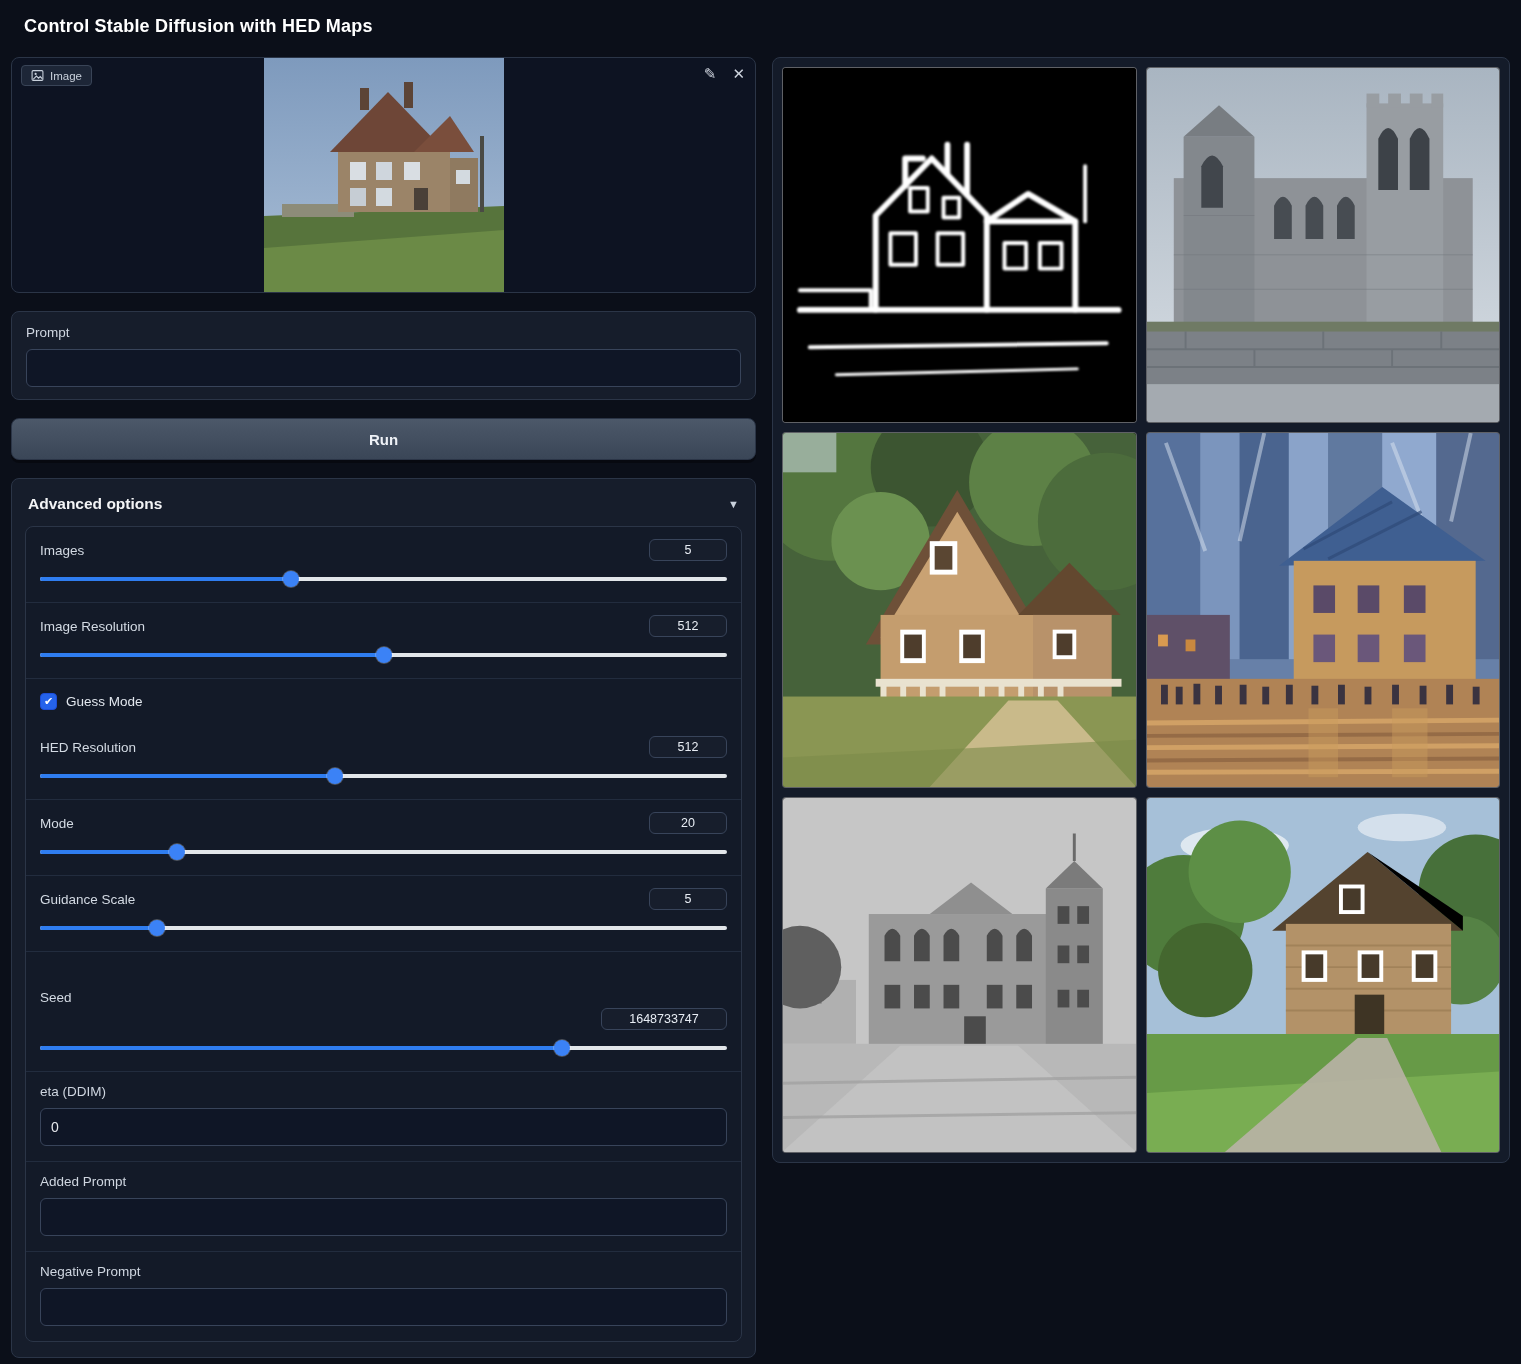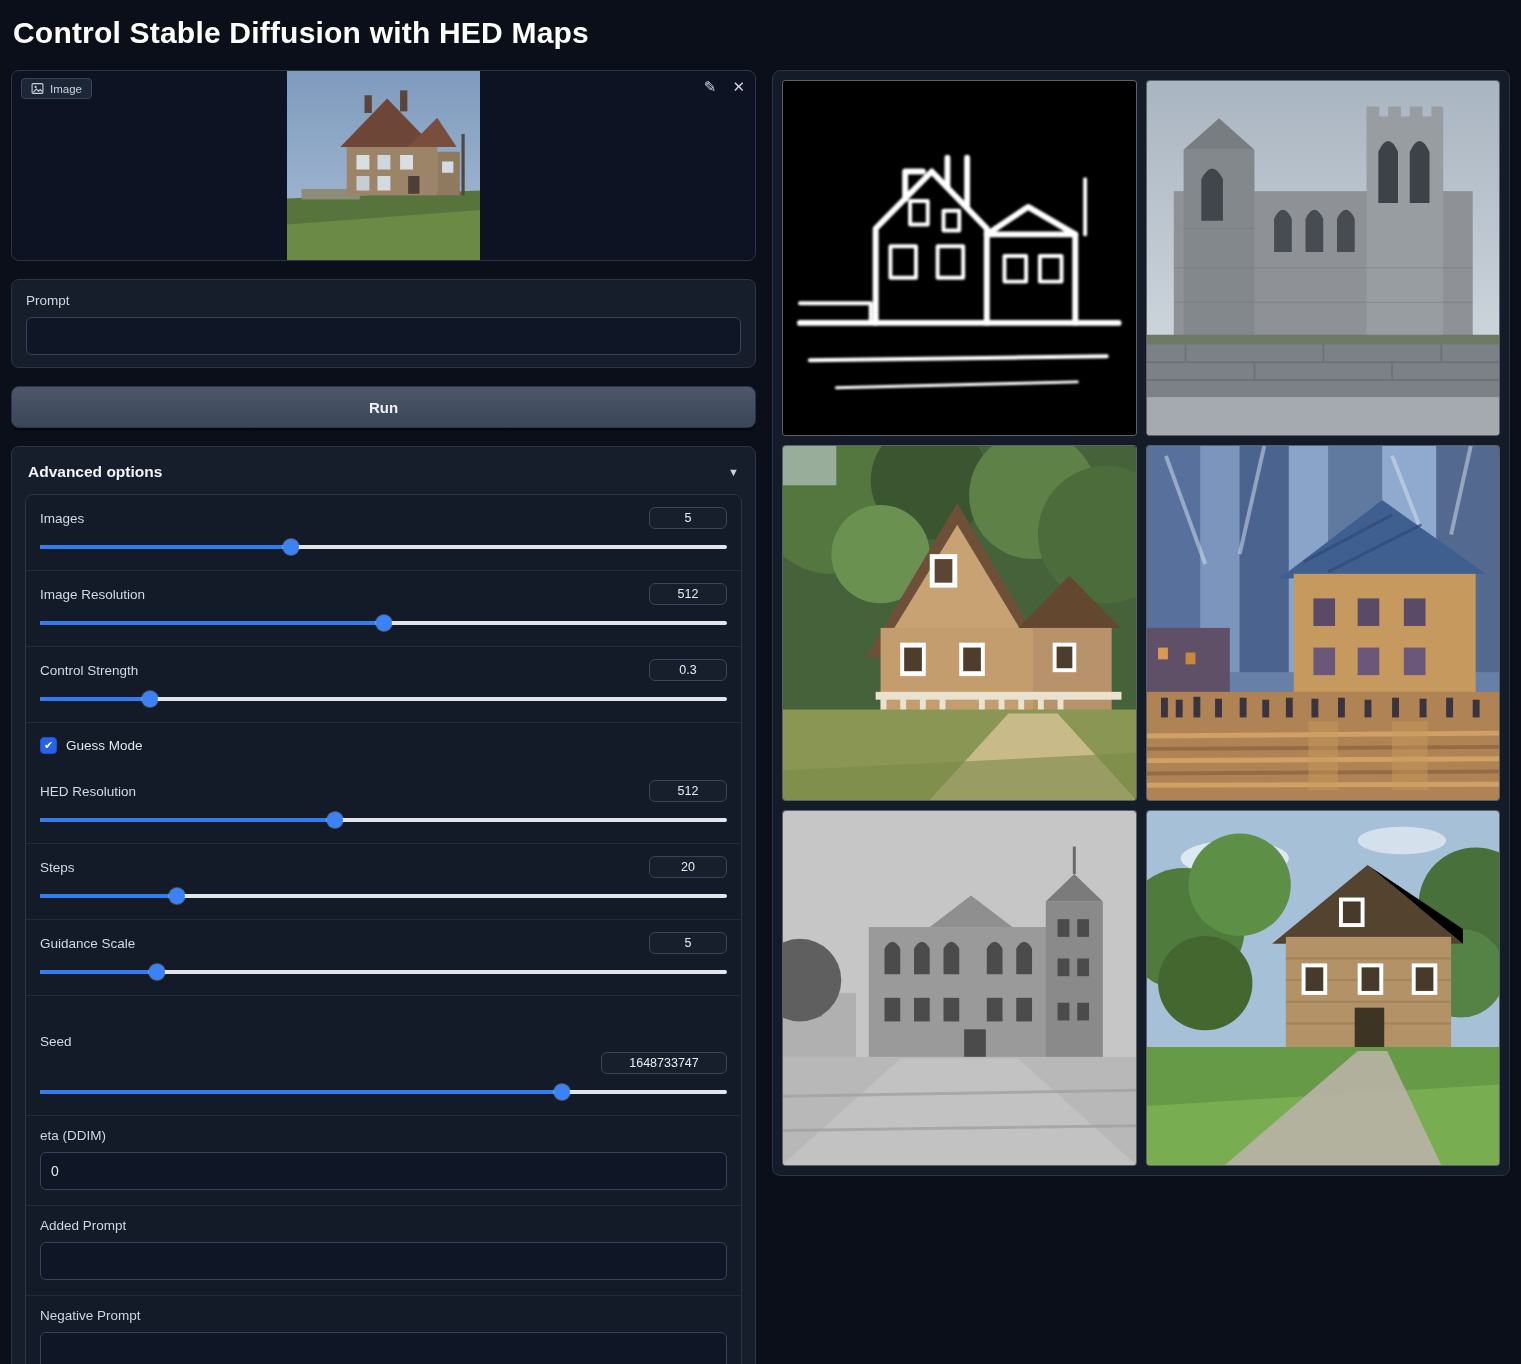--- a/index.html
+++ b/index.html
@@ -4,34 +4,34 @@
 <style>
   * { box-sizing: border-box; margin: 0; padding: 0; }
   html,body { background:#0b0f19; }
   body {
     font-family: "Liberation Sans", sans-serif;
     color:#e5e7eb;
     padding:12px 11px;
     width:1521px;
   }
   h1[data-name="page-title"]{
-    font-size:30px; font-weight:700; color:#ffffff; margin:4px 0 20px 2px;
+    font-size:18px; font-weight:700; color:#ffffff; margin:4px 0 20px 13px;
     letter-spacing:.2px;
   }
   .columns{ display:flex; gap:16px; align-items:flex-start; }
   .left-col{ width:745px; flex:none; display:flex; flex-direction:column; gap:18px; }
   .right-col{ flex:1; }
 
   .block{
     background:#161d2b; border:1px solid #2b3547; border-radius:8px;
   }
 
   
   .image-block{
-    position:relative; height:191px; background:#0d1322;
+    position:relative; height:236px; background:#0d1322;
     display:flex; align-items:center; justify-content:center; overflow:hidden;
   }
   .image-badge{
     position:absolute; top:7px; left:9px; z-index:2;
     display:flex; align-items:center; gap:6px;
     background:#1d2637; border:1px solid #394457; border-radius:4px;
     padding:3px 9px; font-size:11.5px; color:#c9d1dc;
   }
   .image-tools{ position:absolute; top:6px; right:8px; z-index:2; display:flex; gap:12px; }
   .tool-btn{
@@ -190,31 +190,20 @@
             <span class="ctl-label" data-name="image-resolution-label">Image Resolution</span>
             <span class="value-box" data-name="image-resolution-value">512</span>
           </div>
           <div class="slider" data-name="image-resolution-slider">
             <div class="track"></div>
             <div class="fill" style="width: 50%;"></div>
             <div class="thumb" data-name="slider-handle" style="left: 50%;"></div>
           </div>
         </div>
 
-        <div class="ctl-row" data-name="control-strength-control">
-          <div class="ctl-head">
-            <span class="ctl-label" data-name="control-strength-label">Control Strength</span>
-            <span class="value-box" data-name="control-strength-value">0.3</span>
-          </div>
-          <div class="slider" data-name="control-strength-slider">
-            <div class="track"></div>
-            <div class="fill" style="width: 16%;"></div>
-            <div class="thumb" data-name="slider-handle" style="left: 16%;"></div>
-          </div>
-        </div>
 
         <div class="checkbox-row" data-name="guess-mode-control">
           <span class="checkbox" data-name="guess-mode-checkbox">
             <span data-name="check-icon">✔</span>
           </span>
           <span class="checkbox-label" data-name="guess-mode-label">Guess Mode</span>
         </div>
 
         <div class="ctl-row" data-name="hed-resolution-control">
           <div class="ctl-head">
@@ -223,21 +212,21 @@
           </div>
           <div class="slider" data-name="hed-resolution-slider">
             <div class="track"></div>
             <div class="fill" style="width: 43%;"></div>
             <div class="thumb" data-name="slider-handle" style="left: 43%;"></div>
           </div>
         </div>
 
         <div class="ctl-row" data-name="steps-control">
           <div class="ctl-head">
-            <span class="ctl-label" data-name="steps-label">Steps</span>
+            <span class="ctl-label" data-name="steps-label">Mode</span>
             <span class="value-box" data-name="steps-value">20</span>
           </div>
           <div class="slider" data-name="steps-slider">
             <div class="track"></div>
             <div class="fill" style="width: 20%;"></div>
             <div class="thumb" data-name="slider-handle" style="left: 20%;"></div>
           </div>
         </div>
 
         <div class="ctl-row" data-name="guidance-scale-control">

